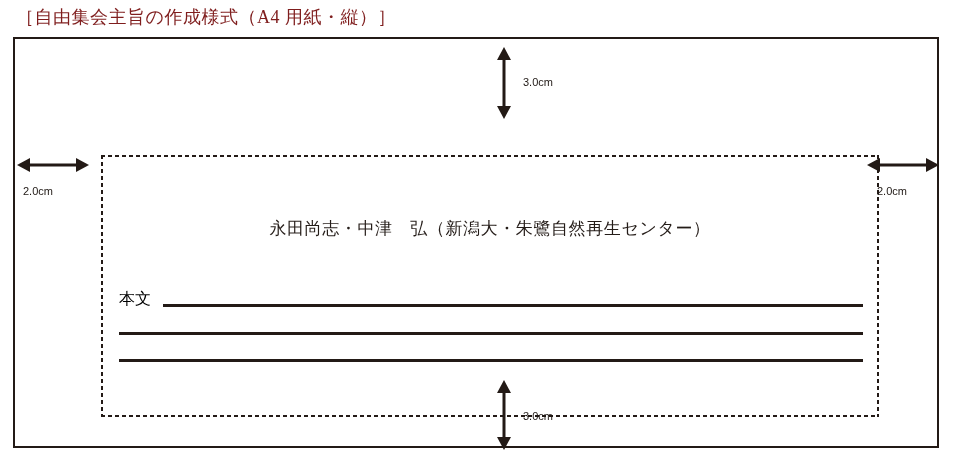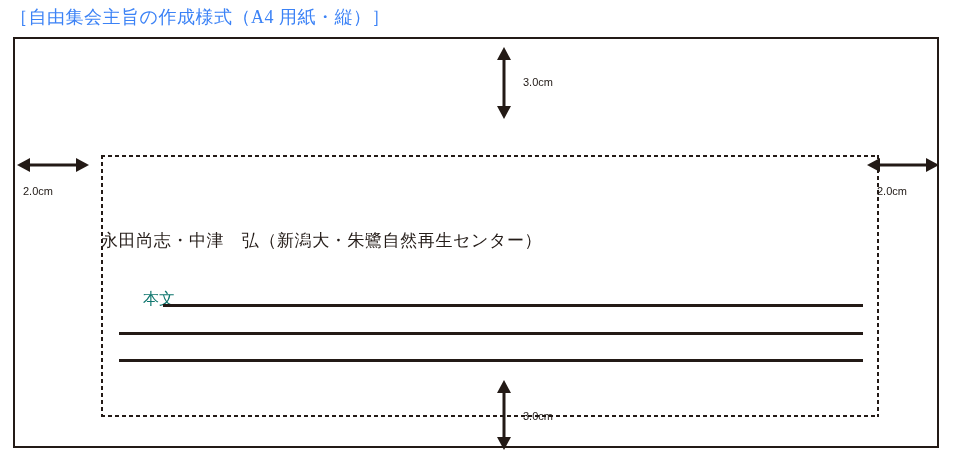--- a/index.html
+++ b/index.html
@@ -12,27 +12,27 @@
     height: 470px;
     position: relative;
     overflow: hidden;
     font-family: "Liberation Serif", "DejaVu Serif", serif;
     color: #1a1412;
   }
 
   
   .caption {
     position: absolute;
-    left: 10px;
+    left: 16px;
     top: 5px;
     font-family: "Liberation Serif", "DejaVu Serif", serif;
     font-size: 18px;
     line-height: 24px;
     letter-spacing: 0.5px;
-    color: #3b82f6;
+    color: #7f1d1d;
     white-space: nowrap;
   }
 
   
   .page-frame {
     position: absolute;
     left: 13px;
     top: 37px;
     width: 926px;
     height: 411px;
@@ -82,37 +82,36 @@
     font-size: 20px;
     letter-spacing: 1px;
     color: #1a1210;
     white-space: nowrap;
   }
   .doc-authors {
     position: absolute;
     left: 0;
     right: 0;
     top: 62px;
+    text-align: center;
     font-family: "Liberation Serif", "DejaVu Serif", serif;
     font-size: 17px;
     letter-spacing: 0.6px;
     color: #241c18;
     white-space: nowrap;
-    margin-top: 12px;
   }
 
   .body-label {
     position: absolute;
     left: 18px;
     top: 134px;
     font-family: "DejaVu Sans", "Liberation Sans", sans-serif;
     font-size: 16px;
-    color: #0f766e;
-    white-space: nowrap;
-    margin-left: 24px;
+    color: #000000;
+    white-space: nowrap;
   }
 
   .body-rule {
     position: absolute;
     height: 3px;
     background: #231a16;
   }
   .rule-1 { left: 62px; top: 149px; width: 700px; }
   .rule-2 { left: 18px; top: 177px; width: 744px; }
   .rule-3 { left: 18px; top: 204px; width: 744px; }

